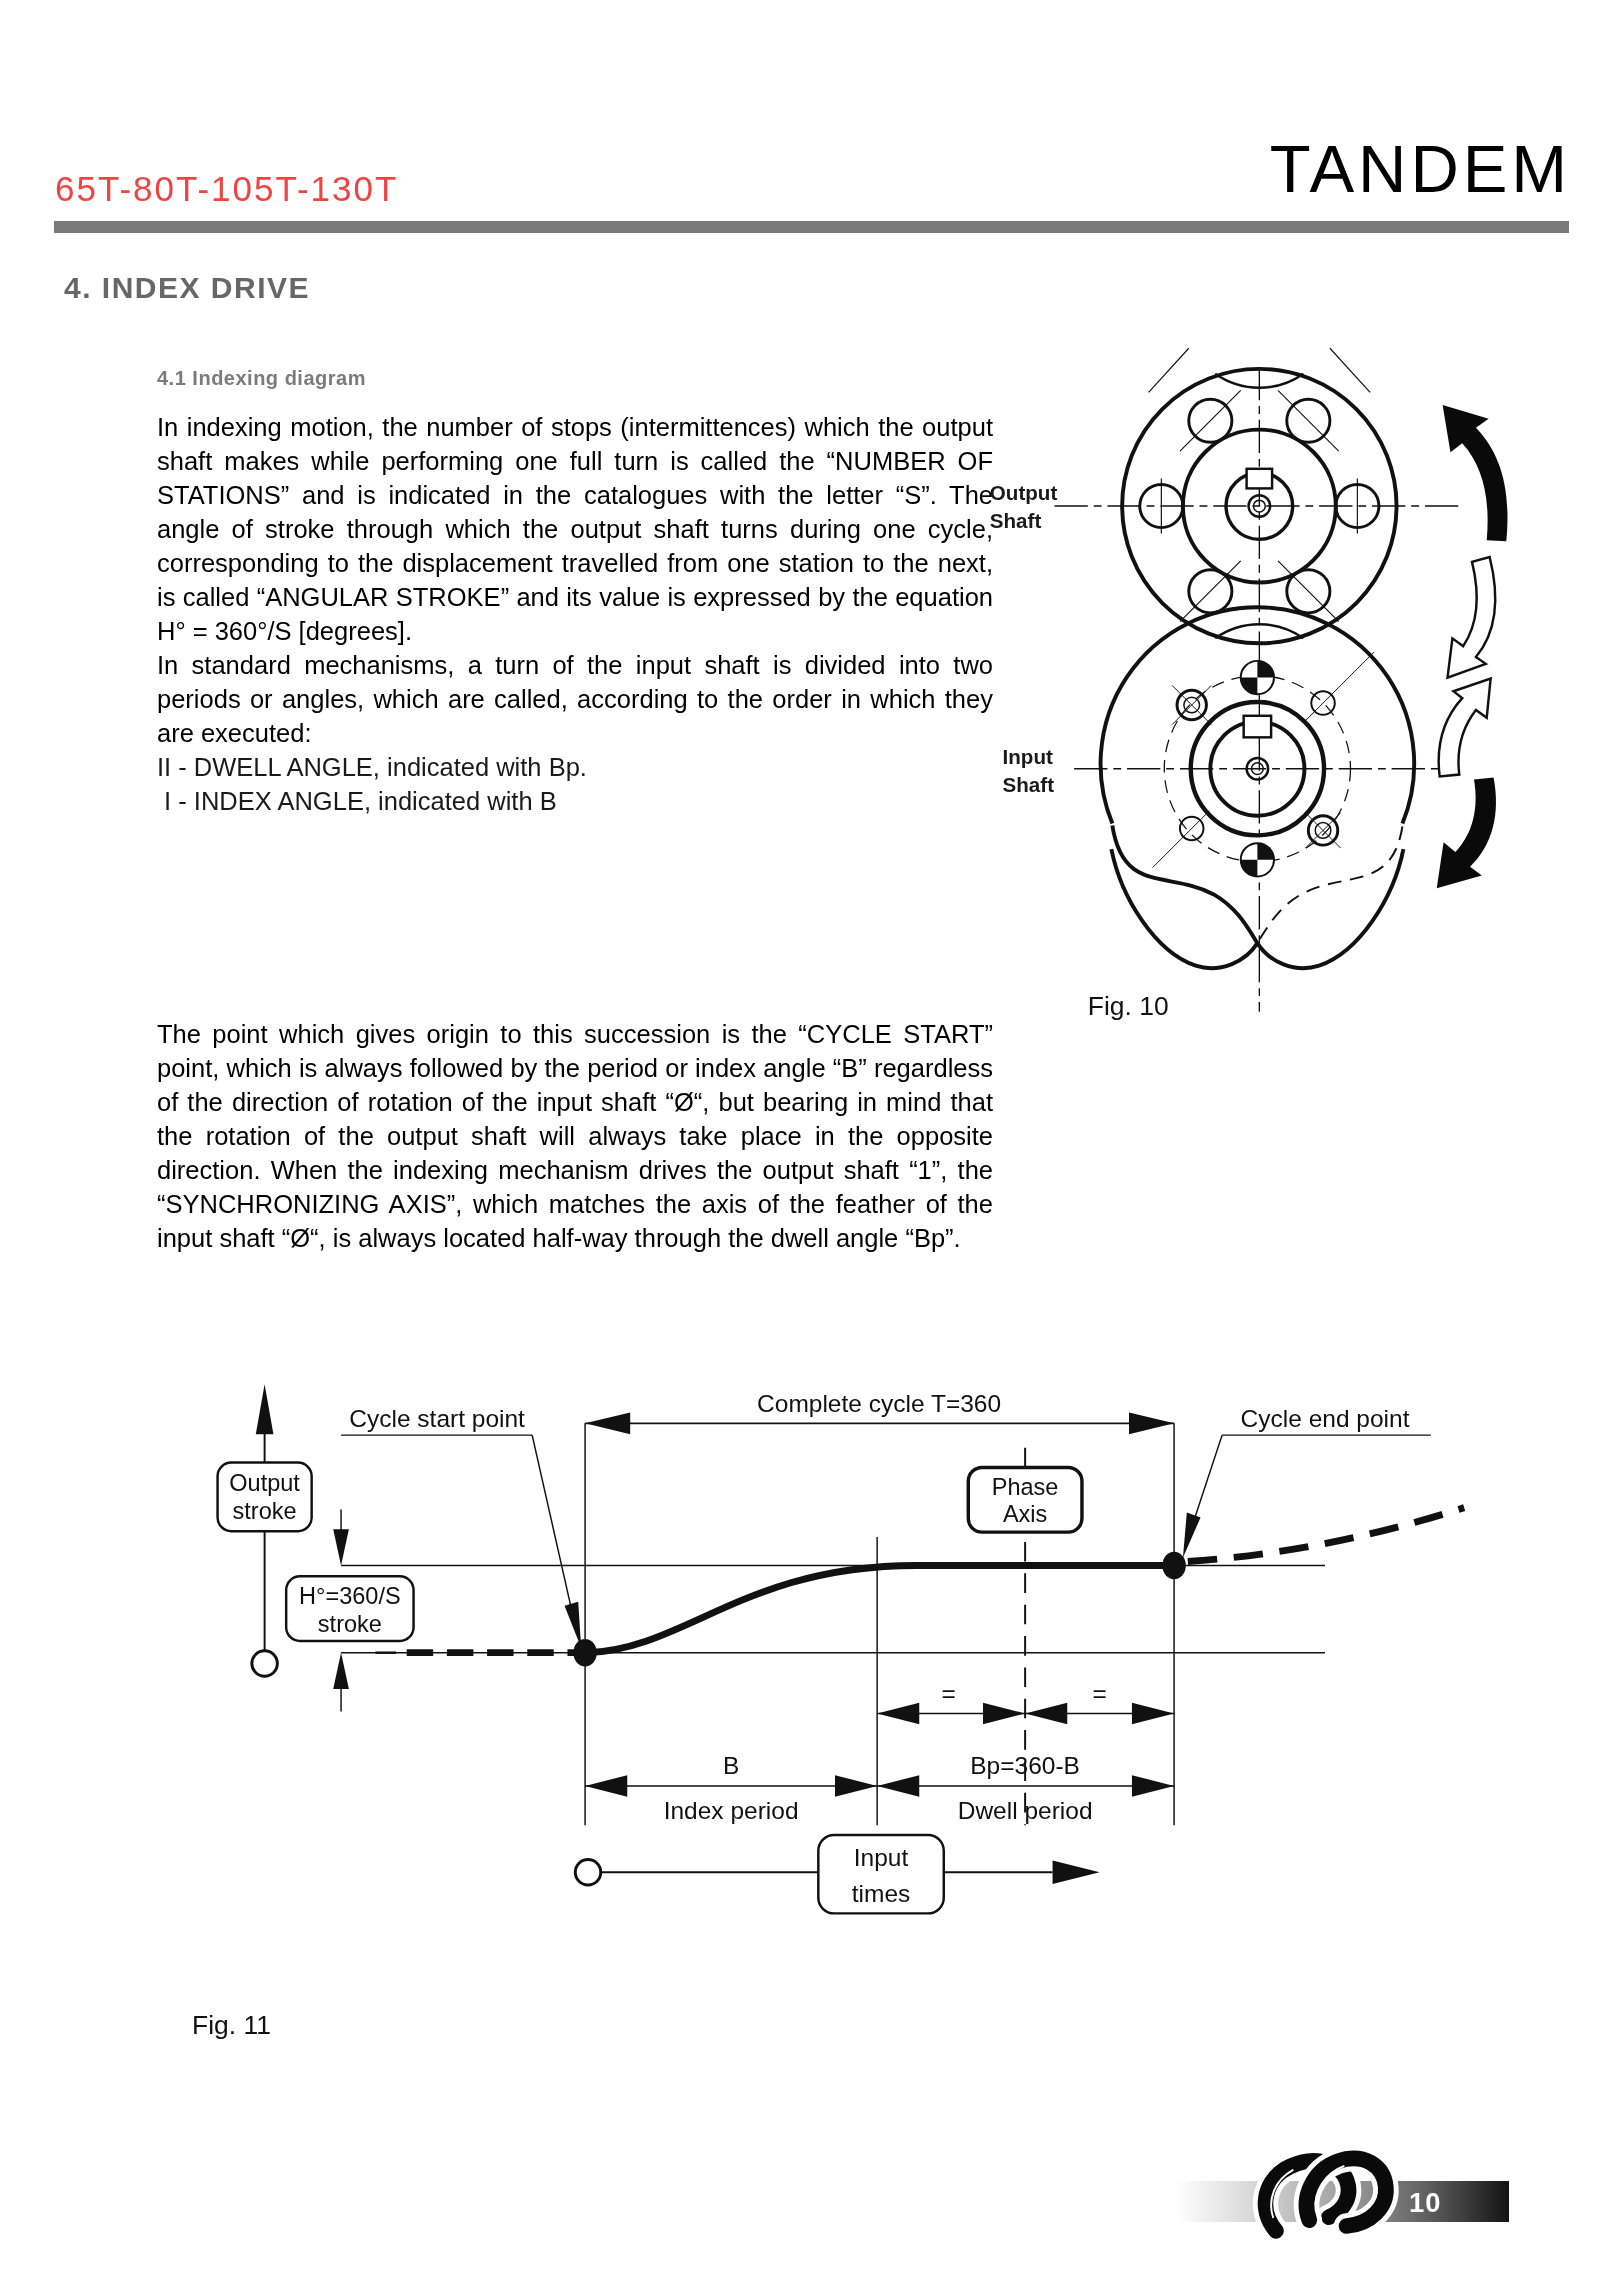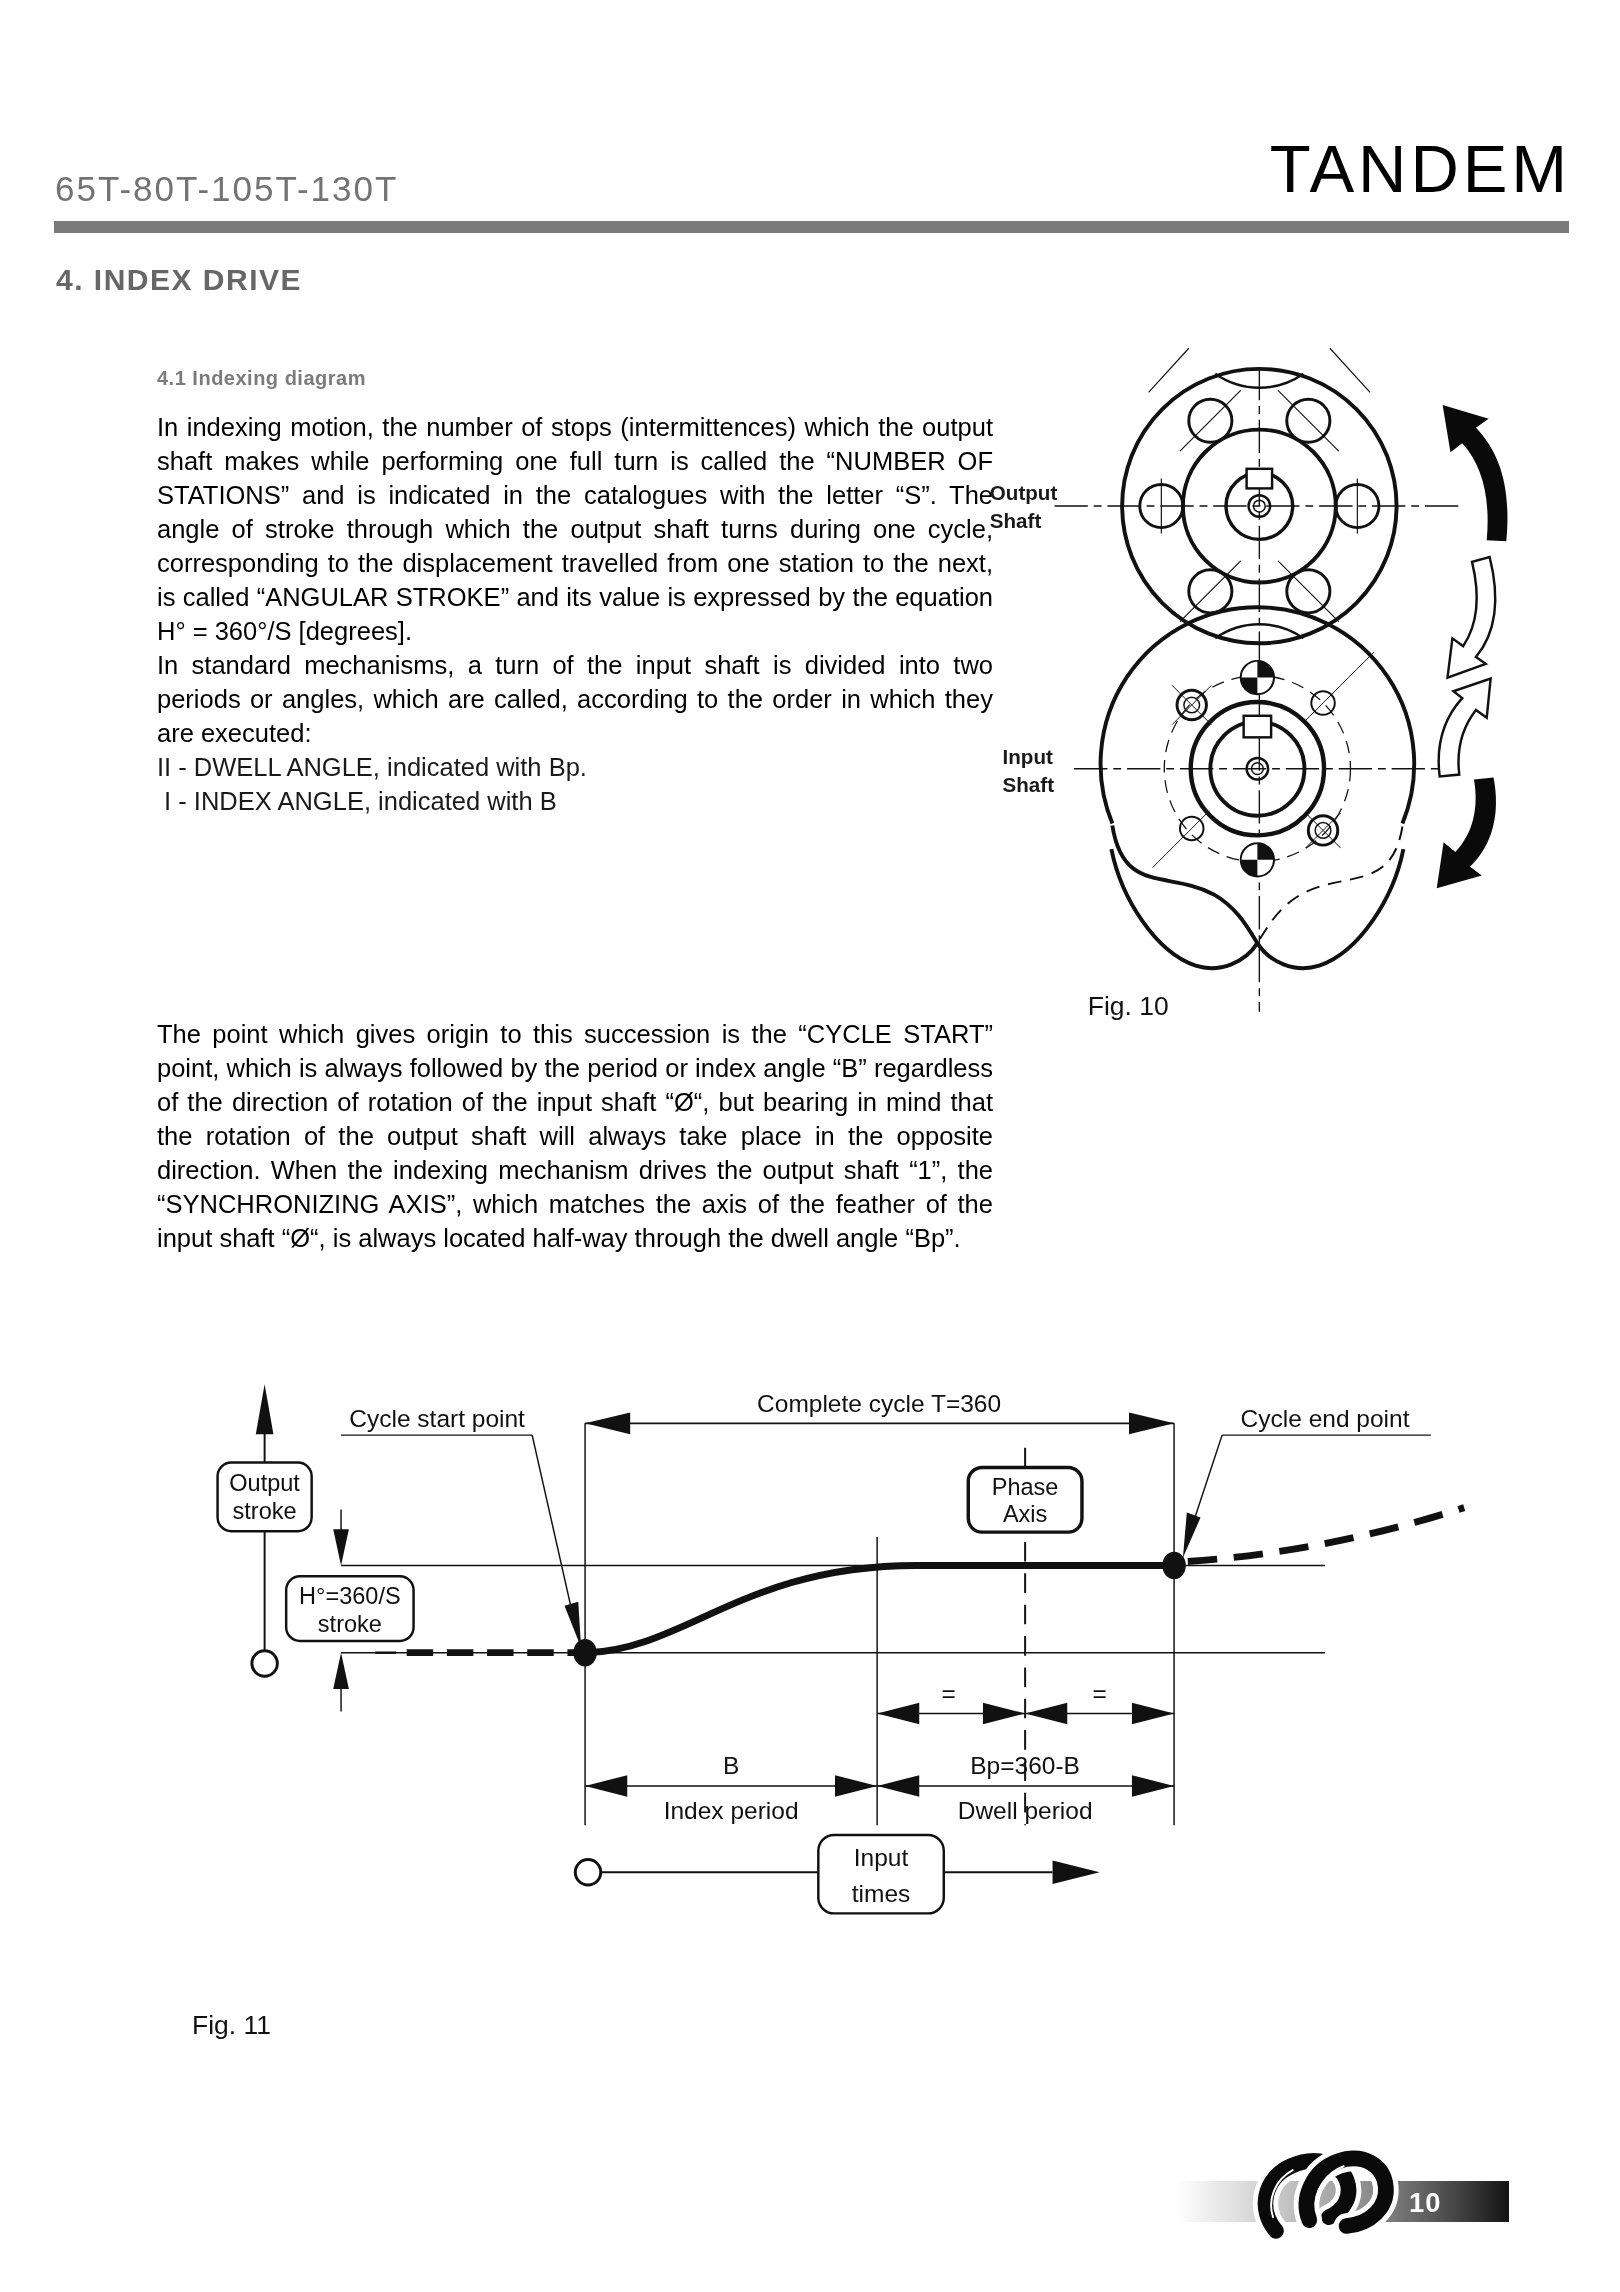--- a/index.html
+++ b/index.html
@@ -3,33 +3,33 @@
 <meta charset="utf-8">
 <style>
   html,body{margin:0;padding:0;background:#e8e8e8;}
   .page{
     position:relative;width:1620px;height:2293px;background:#ffffff;
     margin:0 auto;overflow:hidden;
     font-family:"Liberation Sans","DejaVu Sans",sans-serif;color:#111;
   }
   .abs{position:absolute;}
   .model-code{
-    left:55px;top:169px;font-size:35px;letter-spacing:2px;color:#737373;
+    left:55px;top:169px;font-size:35px;letter-spacing:2px;color:#ef4444;
     font-weight:400;
   }
   .brand{
     top:130px;right:49px;font-size:67px;letter-spacing:3.9px;color:#000;
     font-weight:400;
   }
   .header-rule{
     left:54px;top:221px;width:1515px;height:11.8px;background:#7a7a7a;
   }
   .section-title{
     left:56px;top:263px;font-size:30px;font-weight:bold;color:#676767;
-    letter-spacing:1.5px;margin:0;
+    letter-spacing:1.5px;margin:8px;
   }
   .textcol{left:157px;top:367px;width:836px;}
   .sub-title{
     font-size:20px;font-weight:bold;color:#7b7b7b;margin:0 0 20px 0;
     letter-spacing:0.5px;
   }
   .body-par{
     margin:0;font-size:25.5px;line-height:34px;color:#000000;
     text-align:justify;
   }

